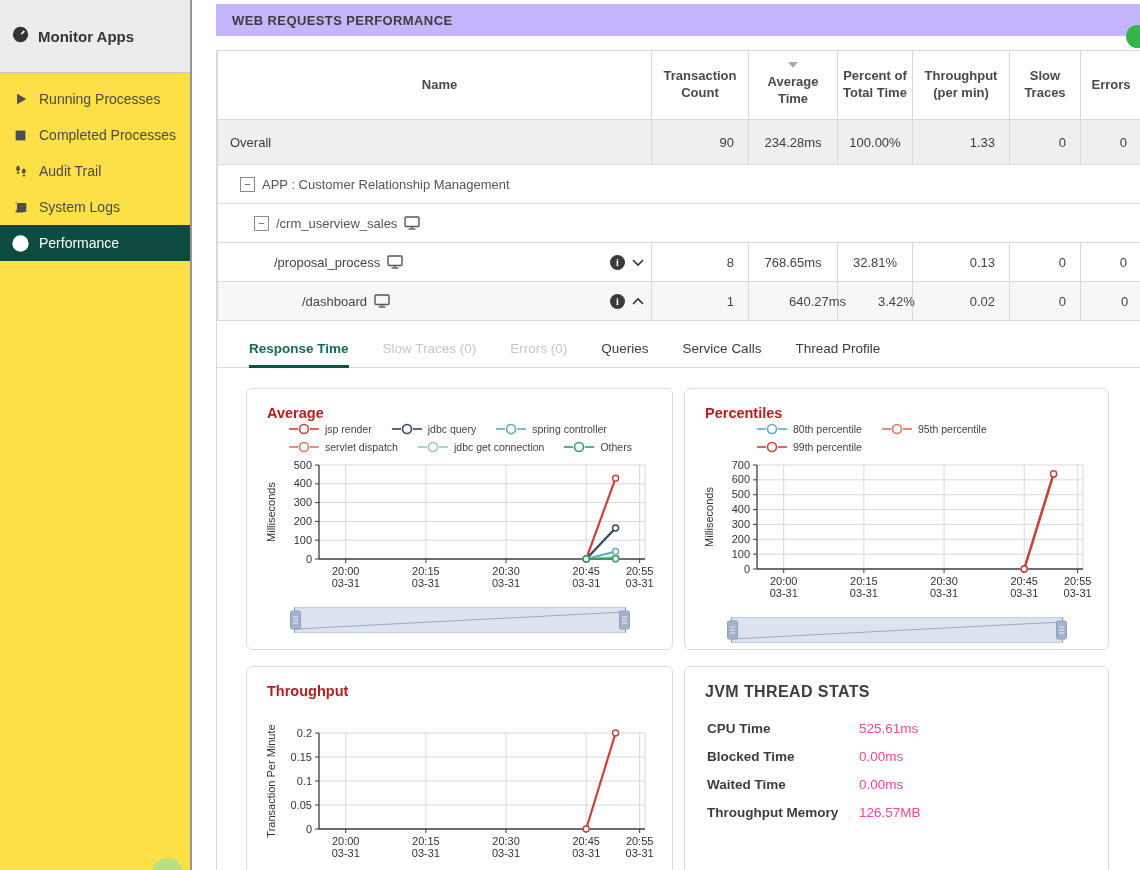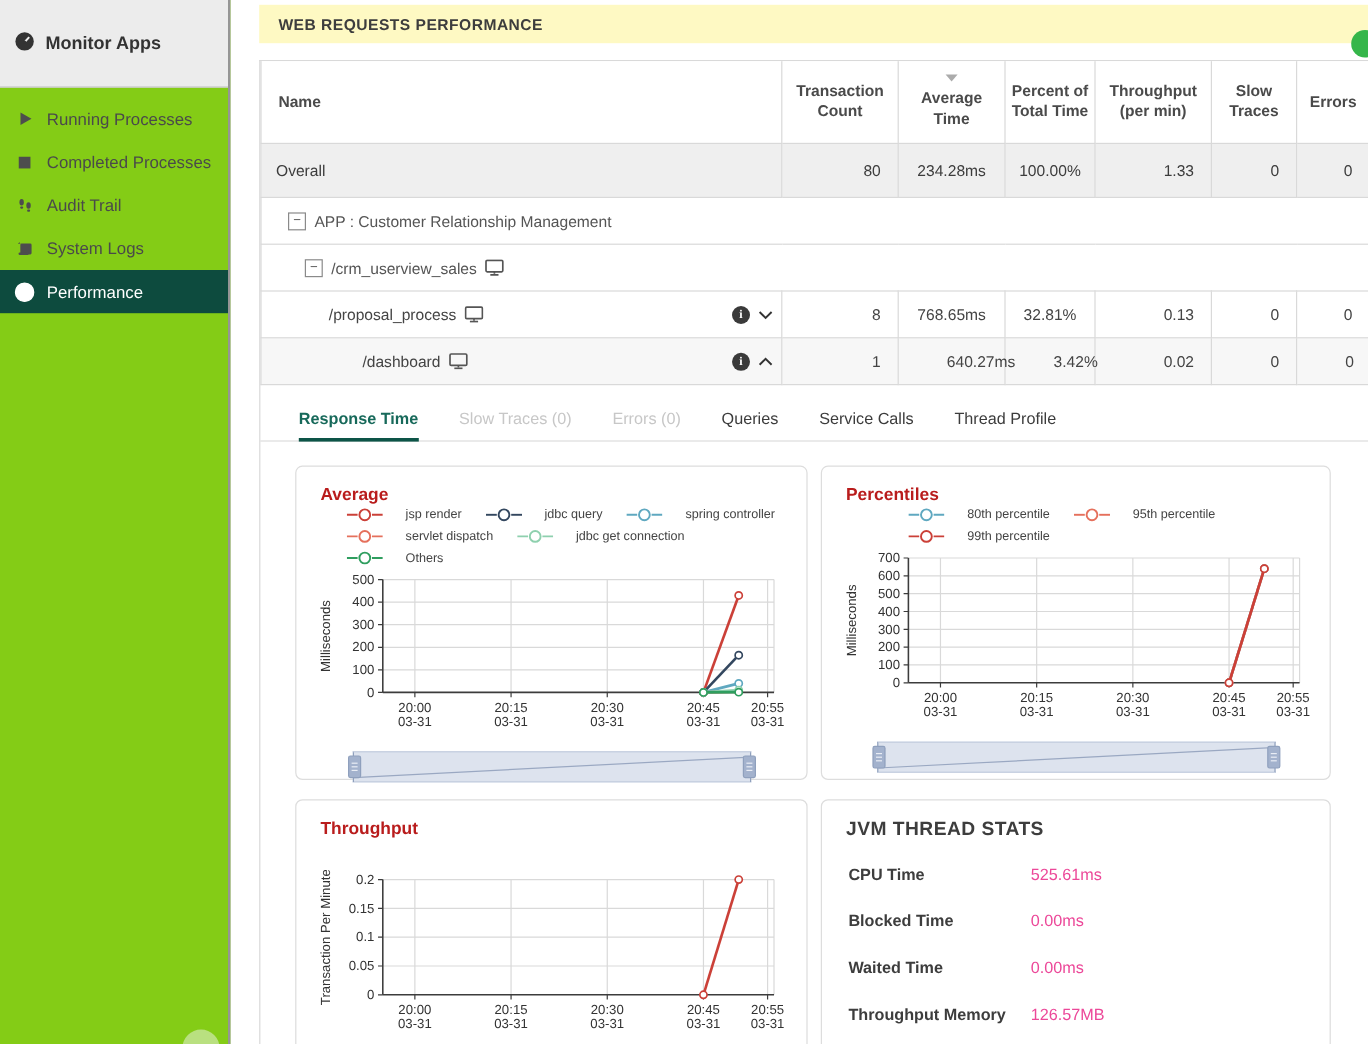--- a/index.html
+++ b/index.html
@@ -1,38 +1,38 @@
 <!DOCTYPE html>
 <html><head>
 <meta charset="utf-8">
 <style>
   html,body{margin:0;padding:0;width:1140px;height:870px;overflow:hidden;
     font-family:"Liberation Sans",sans-serif;background:#fff;color:#444;}
   .app{display:flex;width:1140px;height:870px;position:relative;}
 
   
-  .sidebar{width:190px;min-width:190px;background:#84cc16;border-right:2px solid #959595;height:870px;}
+  .sidebar{width:190px;min-width:190px;background:#fde047;border-right:2px solid #959595;height:870px;}
   .sb-header{height:72px;background:#ececec;border-bottom:1px solid #c6c6c6;display:flex;align-items:center;gap:9px;padding-left:12px;font-weight:bold;font-size:15px;color:#333;}
   .sb-items{padding-top:8px;text-align:center;}
   .sb-item{height:36px;display:flex;align-items:center;gap:10px;padding-left:12px;font-size:14px;color:#4a4a4a;cursor:pointer;}
   .sb-item .ic{width:17px;height:17px;display:inline-flex;align-items:center;justify-content:center;}
   .sb-item.active{background:#0d4b3e;color:#fff;}
   .sb-item.active svg *{fill:#fff;stroke:#fff;}
   .sb-item svg *{fill:#4d4d4d;}
   .sb-header svg *{fill:#333;}
 
   
   .main{flex:1;padding-left:24px;position:relative;}
-  .titlebar{margin-top:4px;height:32px;background:#fef9c3;display:flex;align-items:center;padding-left:16px;font-size:13px;font-weight:bold;color:#3d3d3d;letter-spacing:.4px;width:908px;}
+  .titlebar{margin-top:4px;height:32px;background:#c4b5fd;display:flex;align-items:center;padding-left:16px;font-size:13px;font-weight:bold;color:#3d3d3d;letter-spacing:.4px;width:908px;}
   .tablewrap{margin-top:14px;width:924px;border:1px solid #d9d9d9;border-right:none;background:#fff;height:820px;}
 
   table.perf{border-collapse:collapse;width:100%;table-layout:fixed;font-size:13px;}
   table.perf th,table.perf td{border:1px solid #d9d9d9;border-top:none;}
   table.perf th{font-weight:bold;color:#4a4a4a;text-align:center;padding:8px 4px;line-height:1.3;height:52px;background:#fff;}
-  table.perf th.name{text-align:left;padding-left:14px;}
+  table.perf th.name{text-align:center;padding-left:14px;}
   .sortcaret{width:0;height:0;border-left:5px solid transparent;border-right:5px solid transparent;border-top:6px solid #ababab;margin:0 auto 6px;}
   tr.overall td{background:#efefef;font-weight:normal;height:42px;color:#3c3c3c;}
   tr.grp td{height:36px;color:#555;}
   tr.req td{height:36px;}
   tr.req.expanded td{background:#f7f7f7;padding-left:40px;}
   td.cname{padding-left:12px;}
   .cellflex{display:flex;align-items:center;gap:7px;}
   .cellflex .spacer{flex:1;}
   .num{text-align:right;padding-right:14px;}
   .ctr{text-align:center;}
@@ -47,32 +47,32 @@
   .tab{padding-bottom:9px;color:#3c3c3c;cursor:pointer;border-bottom:3px solid transparent;margin-bottom:-1px;}
   .tab.active{color:#17695a;border-bottom-color:#0d5447;font-weight:bold;}
   .tab.disabled{color:#c7c7c7;}
 
   
   .cards{display:grid;grid-template-columns:427px 425px;column-gap:11px;row-gap:16px;margin:20px 0 0 29px;}
   .card{border:1px solid #ddd;border-radius:6px;background:#fff;padding:14px 16px;}
   .card h3{margin:2px 0 2px 4px;font-size:14.5px;color:#b91c1c;}
   .card h3.caps{font-size:16px;letter-spacing:.4px;color:#3d3d3d;}
   .legend{display:flex;flex-wrap:wrap;column-gap:20px;row-gap:6px;margin:2px 0 2px 26px;align-items:center;}
-  .legend .li{display:inline-flex;align-items:center;gap:19px;font-size:10.5px;color:#444;}
+  .legend .li{display:inline-flex;align-items:center;gap:6px;font-size:10.5px;color:#444;}
   .chartbox{margin-top:4px;}
 
   
   .slider{position:relative;width:330px;height:24px;margin:10px auto 4px;background:#dde3ee;border-left:1px solid #8fa0bd;border-right:1px solid #8fa0bd;border-top:1px solid #c3cdde;border-bottom:1px solid #c3cdde;}
   .slider svg{position:absolute;left:0;top:0;}
   .handle{position:absolute;top:50%;width:9px;height:17px;transform:translateY(-50%);background:#a3b2cd;border:1px solid #8fa0bd;border-radius:2px;display:flex;flex-direction:column;justify-content:center;gap:2px;align-items:center;cursor:ew-resize;}
   .handle i{display:block;width:5px;height:1px;background:#e9edf5;}
   .handle.left{left:-5px;}.handle.right{right:-5px;}
 
   
-  .jvmrows{display:grid;grid-template-columns:152px auto;row-gap:24px;margin:20px 0 0 6px;font-size:13.5px;}
+  .jvmrows{display:grid;grid-template-columns:152px auto;row-gap:13px;margin:20px 0 0 6px;font-size:13.5px;}
   .jvmrows .lbl{font-weight:bold;color:#3d3d3d;}
   .jvmrows .val{color:#ec4899;}
 
   
   .chat-fab{position:absolute;right:-8px;top:25px;width:23px;height:23px;border-radius:50%;background:#35b64a;cursor:pointer;}
   .help-fab{position:absolute;left:152px;top:858px;width:31px;height:31px;border-radius:50%;background:#b9e080;cursor:pointer;}
 </style>
 </head>
 <body>
 
@@ -165,21 +165,21 @@
             <div class="sortcaret"></div>
             <span>Average Time</span>
           </th>
           <th>Percent of Total Time</th>
           <th>Throughput (per min)</th>
           <th>Slow Traces</th>
           <th>Errors</th>
         </tr>
         <tr class="overall">
           <td class="cname">Overall</td>
-          <td class="num">80</td>
+          <td class="num">90</td>
           <td class="ctr">234.28ms</td>
           <td class="ctr">100.00%</td>
           <td class="num">1.33</td>
           <td class="num">0</td>
           <td class="num">0</td>
         </tr>
         <tr class="grp">
           <td class="cname" colspan="7">
             <span class="cellflex indent1">
               <span class="minusbox">−</span>

